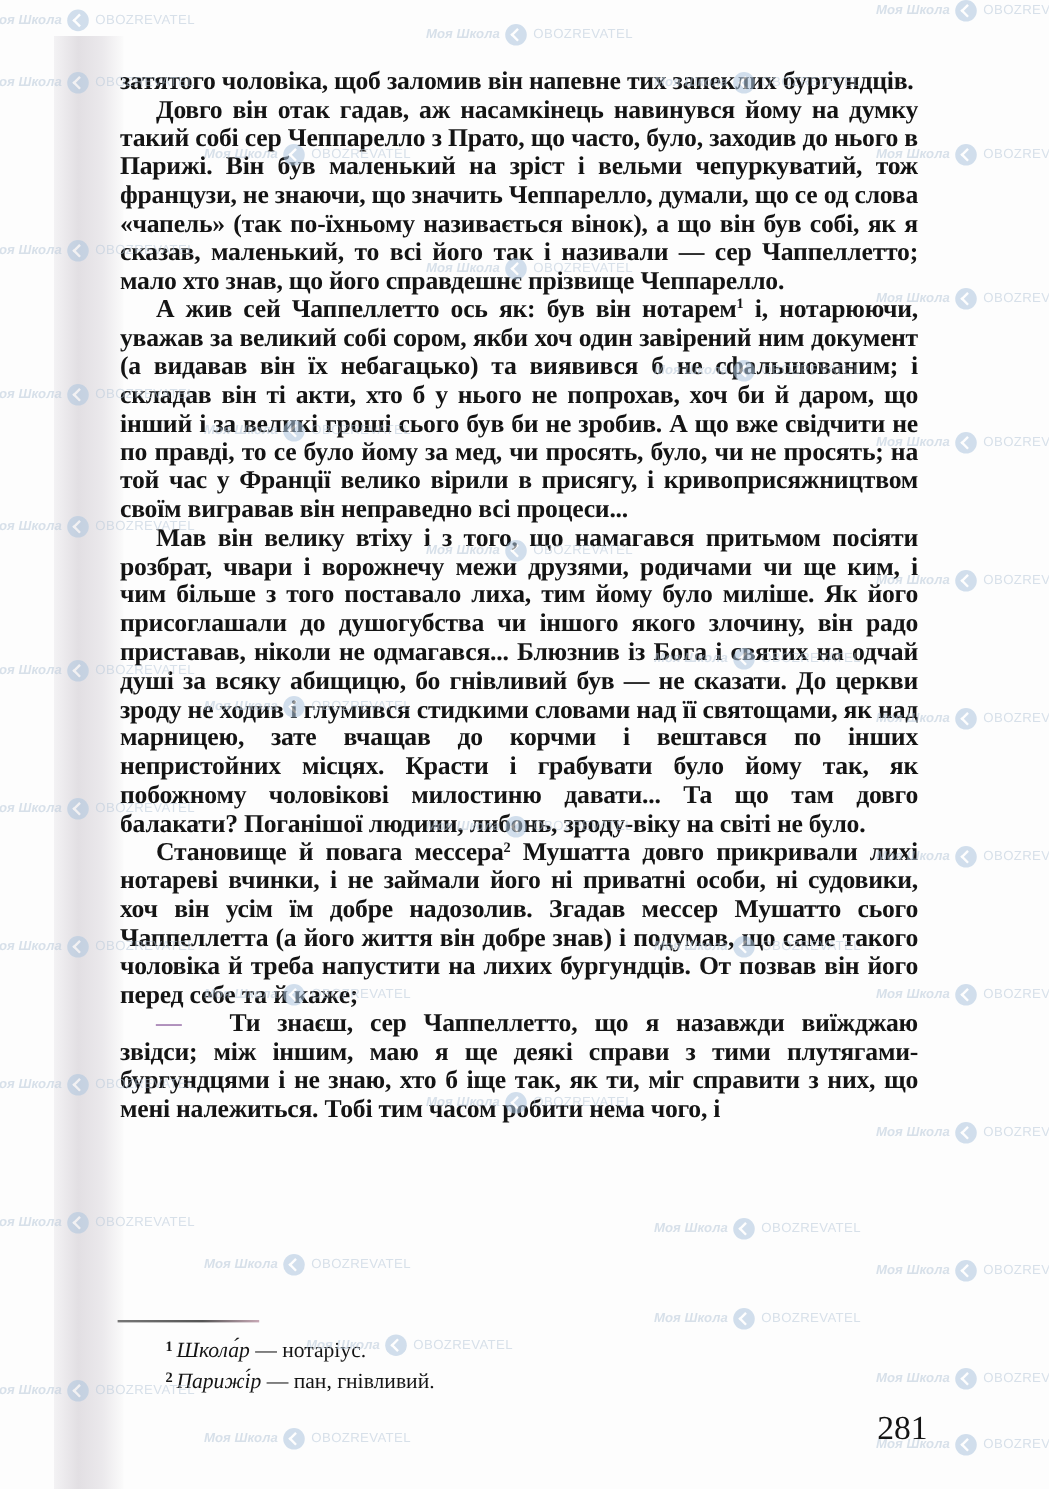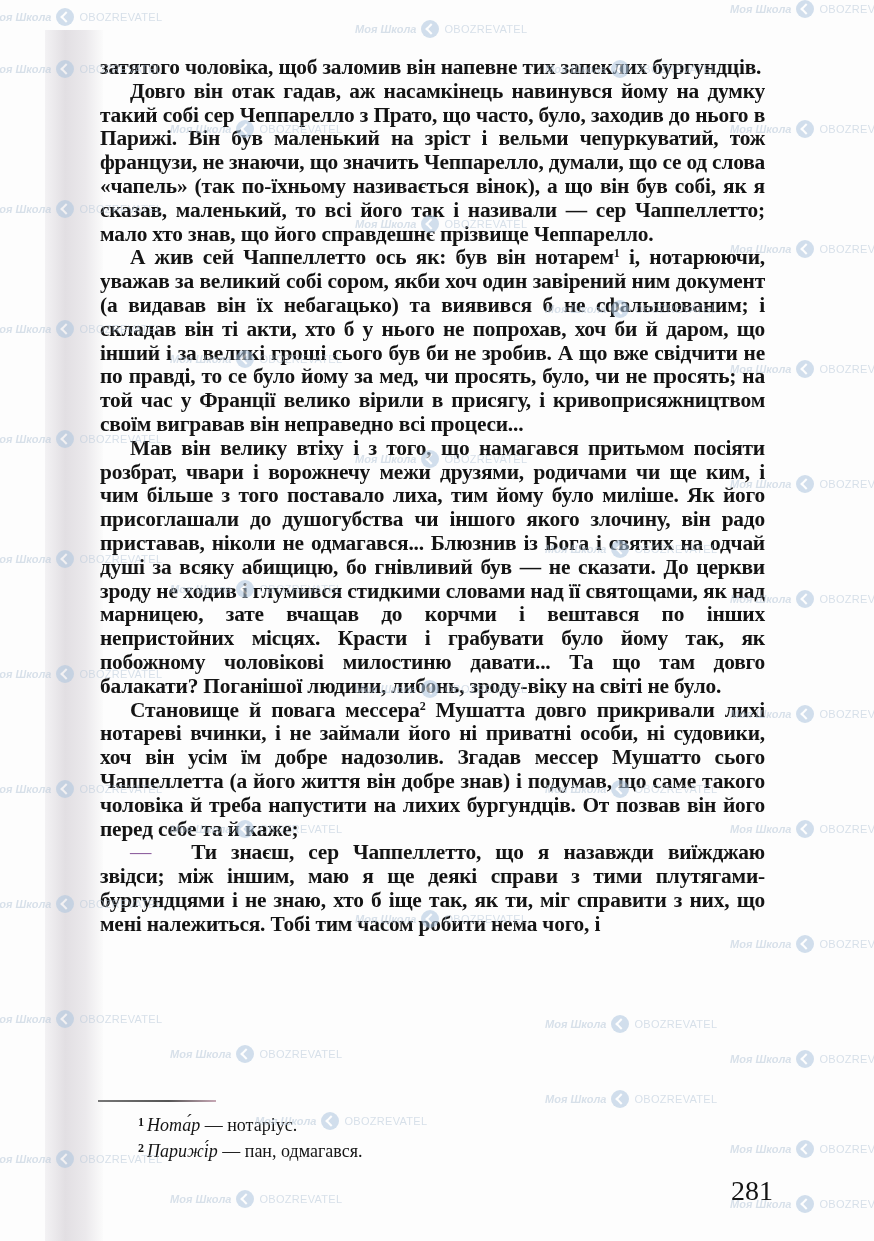--- a/index.html
+++ b/index.html
@@ -64,24 +64,24 @@
   <p class="para"><span>А жив сей Чаппеллетто ось як: був він нотарем</span><sup>1</sup><span> і, нотарюючи, уважав за великий собі сором, якби хоч один завірений ним документ (а видавав він їх небагацько) та виявився б не сфальшованим; і складав він ті акти, хто б у нього не попрохав, хоч би й даром, що інший і за великі гроші сього був би не зробив. А що вже свідчити не по правді, то се було йому за мед, чи просять, було, чи не просять; на той час у Франції велико вірили в присягу, і кривоприсяжництвом своїм вигравав він неправедно всі процеси...</span></p>
   <p class="para">Мав він велику втіху і з того, що намагався притьмом посіяти розбрат, чвари і ворожнечу межи друзями, родичами чи ще ким, і чим більше з того поставало лиха, тим йому було миліше. Як його присоглашали до душогубства чи іншого якого злочину, він радо приставав, ніколи не одмагався... Блюзнив із Бога і святих на одчай душі за всяку абищицю, бо гнівливий був — не сказати. До церкви зроду не ходив і глумився стидкими словами над її святощами, як над марницею, зате вчащав до корчми і вештався по інших непристойних місцях. Красти і грабувати було йому так, як побожному чоловікові милостиню давати... Та що там довго балакати? Поганішої людини, либонь, зроду-віку на світі не було.</p>
   <p class="para"><span>Становище й повага мессера</span><sup>2</sup><span> Мушатта довго прикривали лихі нотареві вчинки, і не займали його ні приватні особи, ні судовики, хоч він усім їм добре надозолив. Згадав мессер Мушатто сього Чаппеллетта (а його життя він добре знав) і подумав, що саме такого чоловіка й треба напустити на лихих бургундців. От позвав він його перед себе та й каже;</span></p>
   <p class="para"><span class="dash">—</span><span>Ти знаєш, сер Чаппеллетто, що я назавжди виїжджаю звідси; між іншим, маю я ще деякі справи з тими плутягами-бургундцями і не знаю, хто б іще так, як ти, міг справити з них, що мені належиться. Тобі тим часом робити нема чого, і</span></p>
 </div>
 
 <div class="fn-rule"></div>
 
 <div class="footnotes">
   <div class="footnote">
-    <span class="num">1</span><span class="term">Нота́р</span><span class="def"> — нотаріус.</span>
+    <span class="num">1</span><span class="term">Школа́р</span><span class="def"> — нотаріус.</span>
   </div>
   <div class="footnote">
-    <span class="num">2</span><span class="term">Парижі́р</span><span class="def"> — пан, одмагався.</span>
+    <span class="num">2</span><span class="term">Парижі́р</span><span class="def"> — пан, гнівливий.</span>
   </div>
 </div>
 
 <div class="page-number">281</div>
 
 <div class="wm" style="left:-10px;top:8px">
     <span class="school">Моя Школа</span>
     <span class="logo"></span>
     <span class="brand">OBOZREVATEL</span>
   </div>

